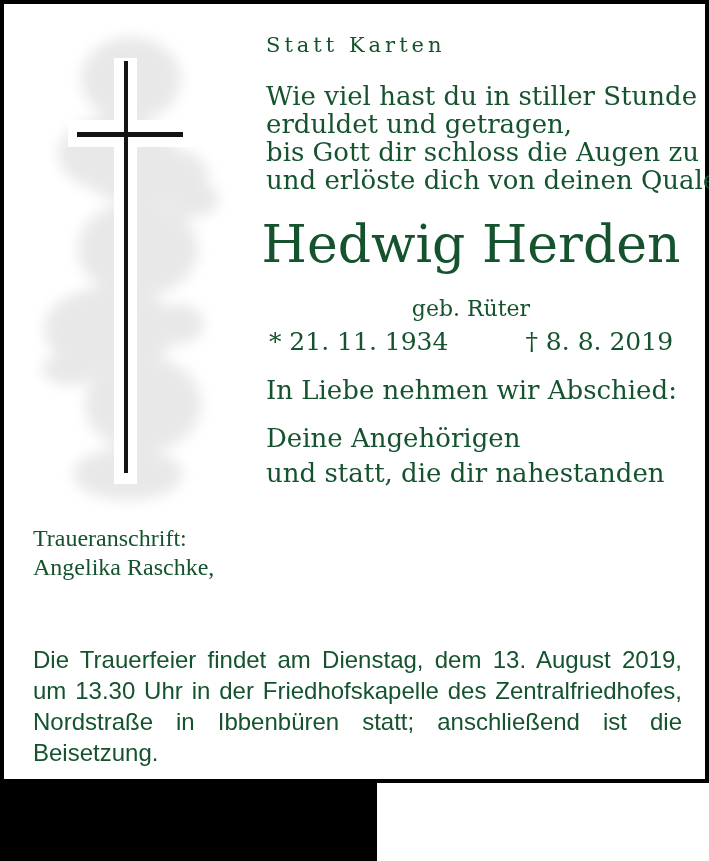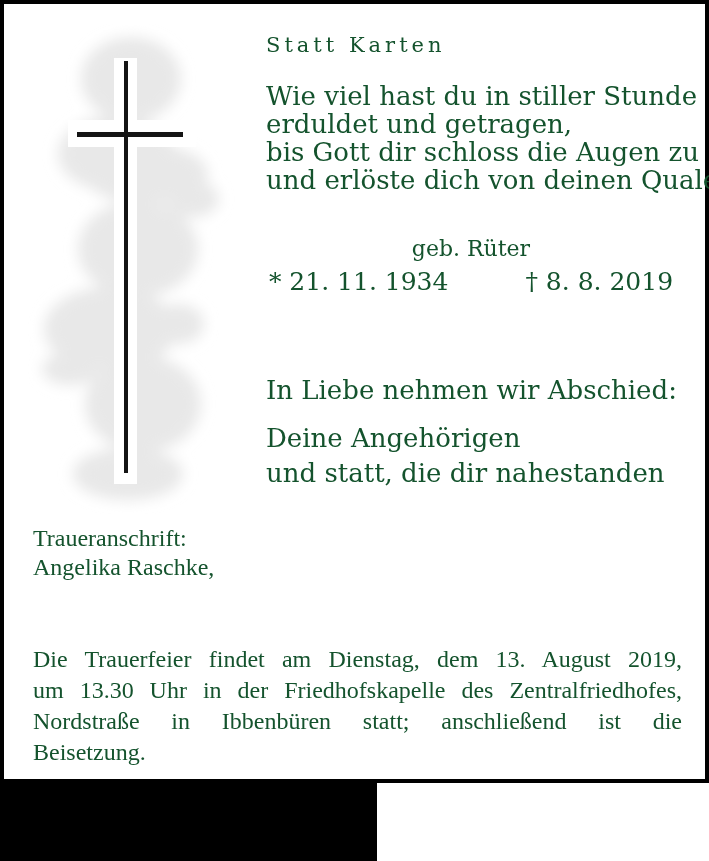--- a/index.html
+++ b/index.html
@@ -91,21 +91,21 @@
     left: 29px; top: 520px;
     font-family: "Liberation Serif", serif;
     font-size: 24px;
     line-height: 29px;
     white-space: nowrap;
   }
   .funeral {
     position: absolute;
     left: 29px; top: 640px;
     width: 649px;
-    font-family: Liberation Serif, serif;
+    font-family: Liberation Sans, sans-serif;
     font-size: 24px;
     line-height: 31px;
   }
   .funeral .jl {
     text-align: justify;
     text-align-last: justify;
   }
 </style>
 </head>
 <body>
@@ -142,20 +142,21 @@
     <div class="statt">Statt Karten</div>
 
     <div class="verse">
       <div>Wie viel hast du in stiller Stunde</div>
       <div>erduldet und getragen,</div>
       <div>bis Gott dir schloss die Augen zu</div>
       <div>und erlöste dich von deinen Qualen.</div>
     </div>
 
     <div class="namewrap">
+      <div class="name">Hedwig Herden</div>
       <div class="maiden">geb. Rüter</div>
       <div class="dates">
         <span>* 21. 11. 1934</span>
         <span>† 8. 8. 2019</span>
       </div>
     </div>
 
     <div class="farewell">In Liebe nehmen wir Abschied:</div>
 
     <div class="mourners">

